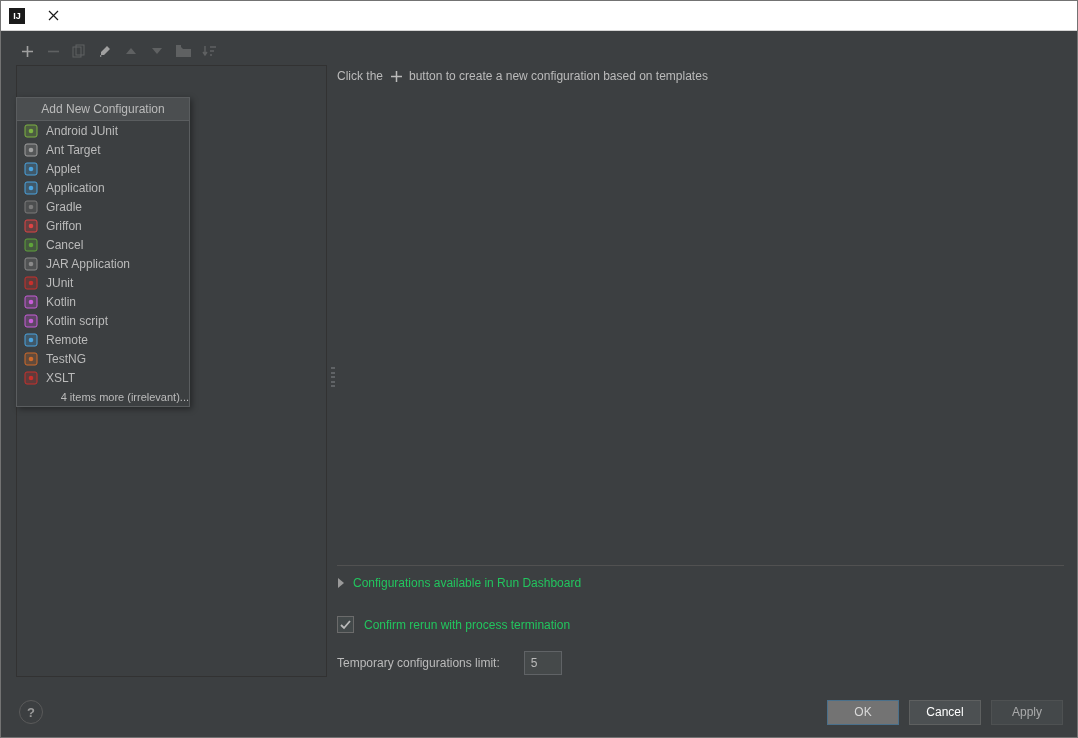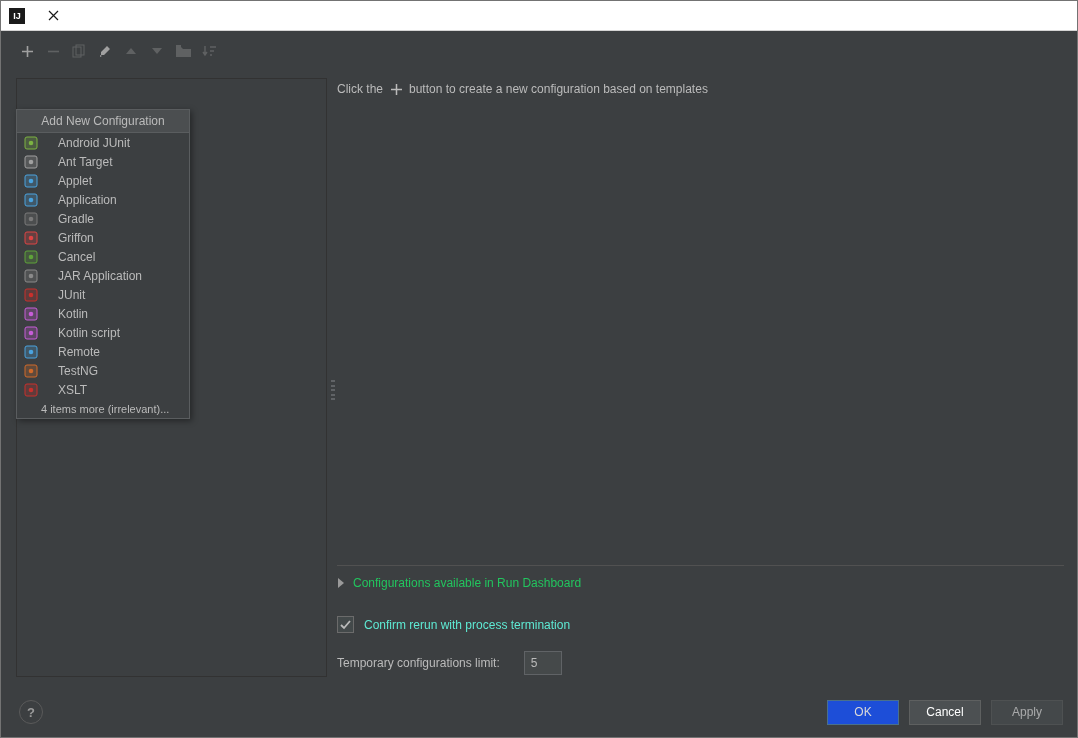--- a/index.html
+++ b/index.html
@@ -59,21 +59,20 @@
     display: flex; align-items: center; justify-content: center;
     cursor: pointer;
   }
   .tbtn.disabled { opacity: 0.35; cursor: default; }
   .content {
     flex: 1;
     display: flex;
     flex-direction: row;
     padding: 0 13px 0 15px;
     position: relative;
-    margin-top: 13px;
   }
   .left-pane {
     width: 309px;
     border: 1px solid #323232;
     background: #3c3f41;
     margin-bottom: 10px;
   }
   .right-pane {
     flex: 1;
     display: flex;
@@ -100,21 +99,21 @@
   .grip div { width:4px; height:2px; background:#606366; }
   .dash-row {
     border-top: 1px solid #515151;
     padding: 10px 0 8px 0;
     color: #22c55e;
     display:flex; align-items:center; gap:8px;
     cursor: pointer;
   }
   .check-row {
     display:flex; align-items:center; gap:10px;
-    color: #5eead4;
+    color: #22c55e;
     padding: 18px 0 6px 0;
   }
   .checkbox {
     width: 15px; height: 15px;
     border: 1px solid #6b6b6b;
     background: #43494a;
     display:flex; align-items:center; justify-content:center;
   }
   .checkbox svg { display:block; }
   .limit-row {
@@ -152,59 +151,60 @@
     min-width: 72px; height: 25px;
     background: #4c5052;
     border: 1px solid #5e6060;
     color: #ffffff;
     display:flex; align-items:center; justify-content:center;
     margin-left: 10px;
     cursor: pointer;
     font-family: inherit; font-size: 12px;
   }
   .btn.primary {
-    background: #1d4ed8;
+    background: #737373;
     border-color: #4a708b;
     color: #d9d9d9;
     margin-left: 40px;
   }
   .btn.disabled { opacity: 0.55; cursor: default; }
   
   .dropdown {
     position: absolute;
-    left: 15px; top: 78px;
+    left: 15px; top: 66px;
     width: 172px;
     background: #3c3f41;
     border: 1px solid #5a5d5f;
     box-shadow: 2px 2px 6px rgba(0,0,0,0.4);
     z-index: 10;
   }
   .dropdown-header {
     height: 22px;
     background: #4b4e50;
     color: #bbbbbb;
     display:flex; align-items:center; justify-content:center;
     font-size: 12px;
     border-bottom: 1px solid #5a5d5f;
   }
   .dd-item {
     height: 19px;
     display:flex; align-items:center;
-    gap: 19px;
+    gap: 7px;
     padding-left: 6px;
     color: #bbbbbb;
     cursor: pointer;
   }
   .dd-item.selected {
     background: #2f65ca;
     color: #fff;
   }
   .dd-item.more {
     color: #bbbbbb;
     padding-left: 24px;
+    justify-content: flex-end;
   }
   .dd-icon {
     width: 16px; height: 16px;
     display:flex; align-items:center; justify-content:center;
     flex-shrink:0;
   }
   .fs11 { font-size: 11px; }
 </style>
 </head>
 <body>

